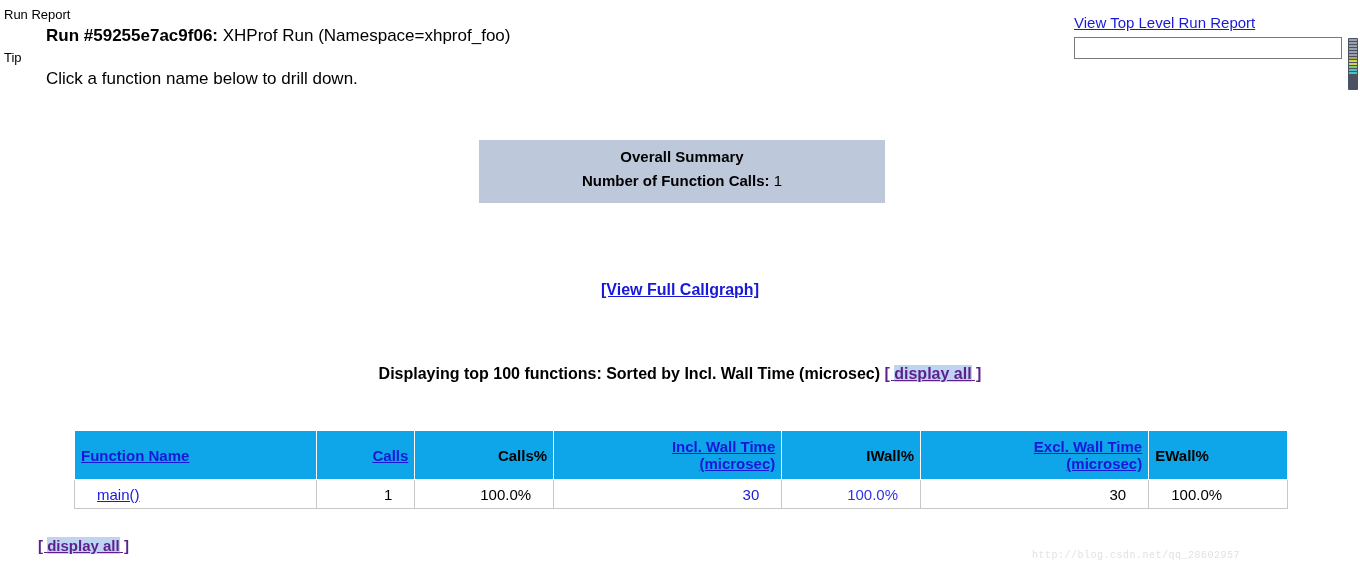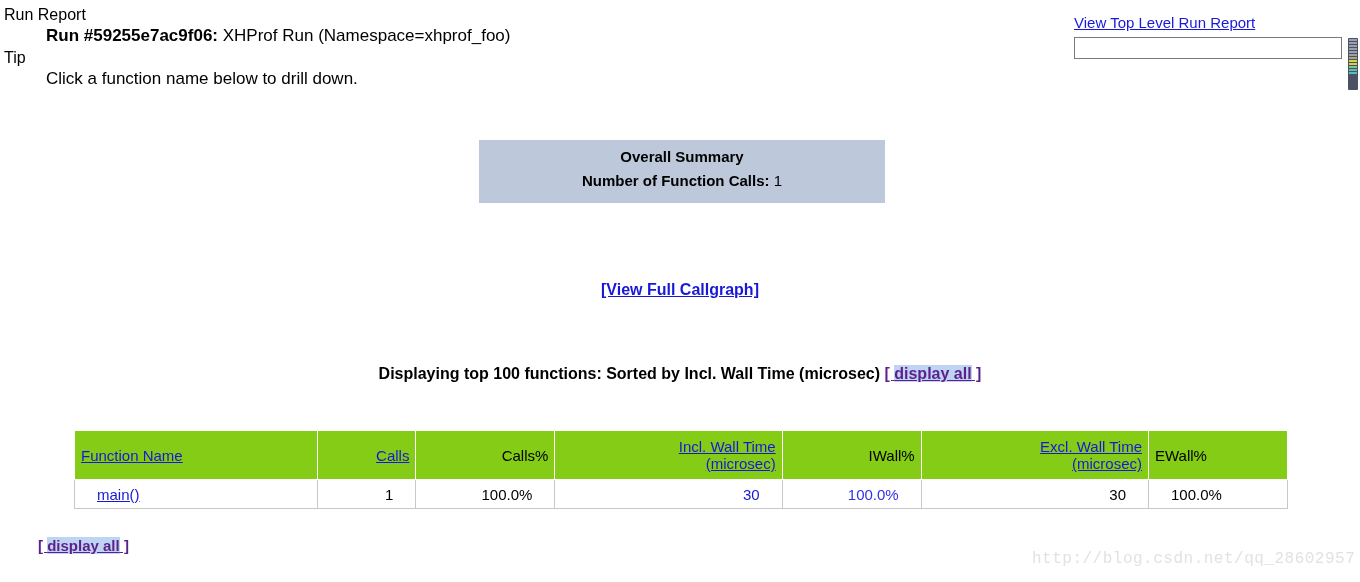--- a/index.html
+++ b/index.html
@@ -19,21 +19,21 @@
   }
 
   
   #report-header {
     position: absolute;
     left: 4px;
     top: 4px;
     width: 1020px;
   }
   .hdr-term {
-    font-size: 16px;
+    font-size: 13px;
     line-height: 21px;
     color: #000;
     font-weight: normal;
   }
   .hdr-def {
     margin: 0 0 0 42px;
     font-size: 17px;
     line-height: 22px;
   }
   .hdr-def b {
@@ -146,24 +146,24 @@
   
   #fn-table {
     position: absolute;
     left: 74px;
     top: 430px;
     width: 1214px;
     border-collapse: collapse;
     font-size: 15px;
   }
   #fn-table th {
-    background: #84cc16;
+    background: #0ea5e9;
     border: 1px solid #ffffff;
     padding: 5px 6px;
-    font-weight: normal;
+    font-weight: bold;
     vertical-align: middle;
     height: 38px;
   }
   #fn-table th a {
     color: #1818d8;
     text-decoration: underline;
   }
   #fn-table td {
     background: #ffffff;
     border: 1px solid #c8c8c8;
@@ -194,21 +194,21 @@
     font-size: 15px;
     color: #5c1f8c;
   }
 
   
   #watermark {
     position: absolute;
     left: 1032px;
     top: 550px;
     font-family: "Liberation Mono", monospace;
-    font-size: 16px;
+    font-size: 10px;
     color: #e2e2e2;
     letter-spacing: 0.5px;
     white-space: nowrap;
   }
 </style>
 </head>
 <body>
 
 <div id="report-header">
   <div class="hdr-term">Run Report</div>

